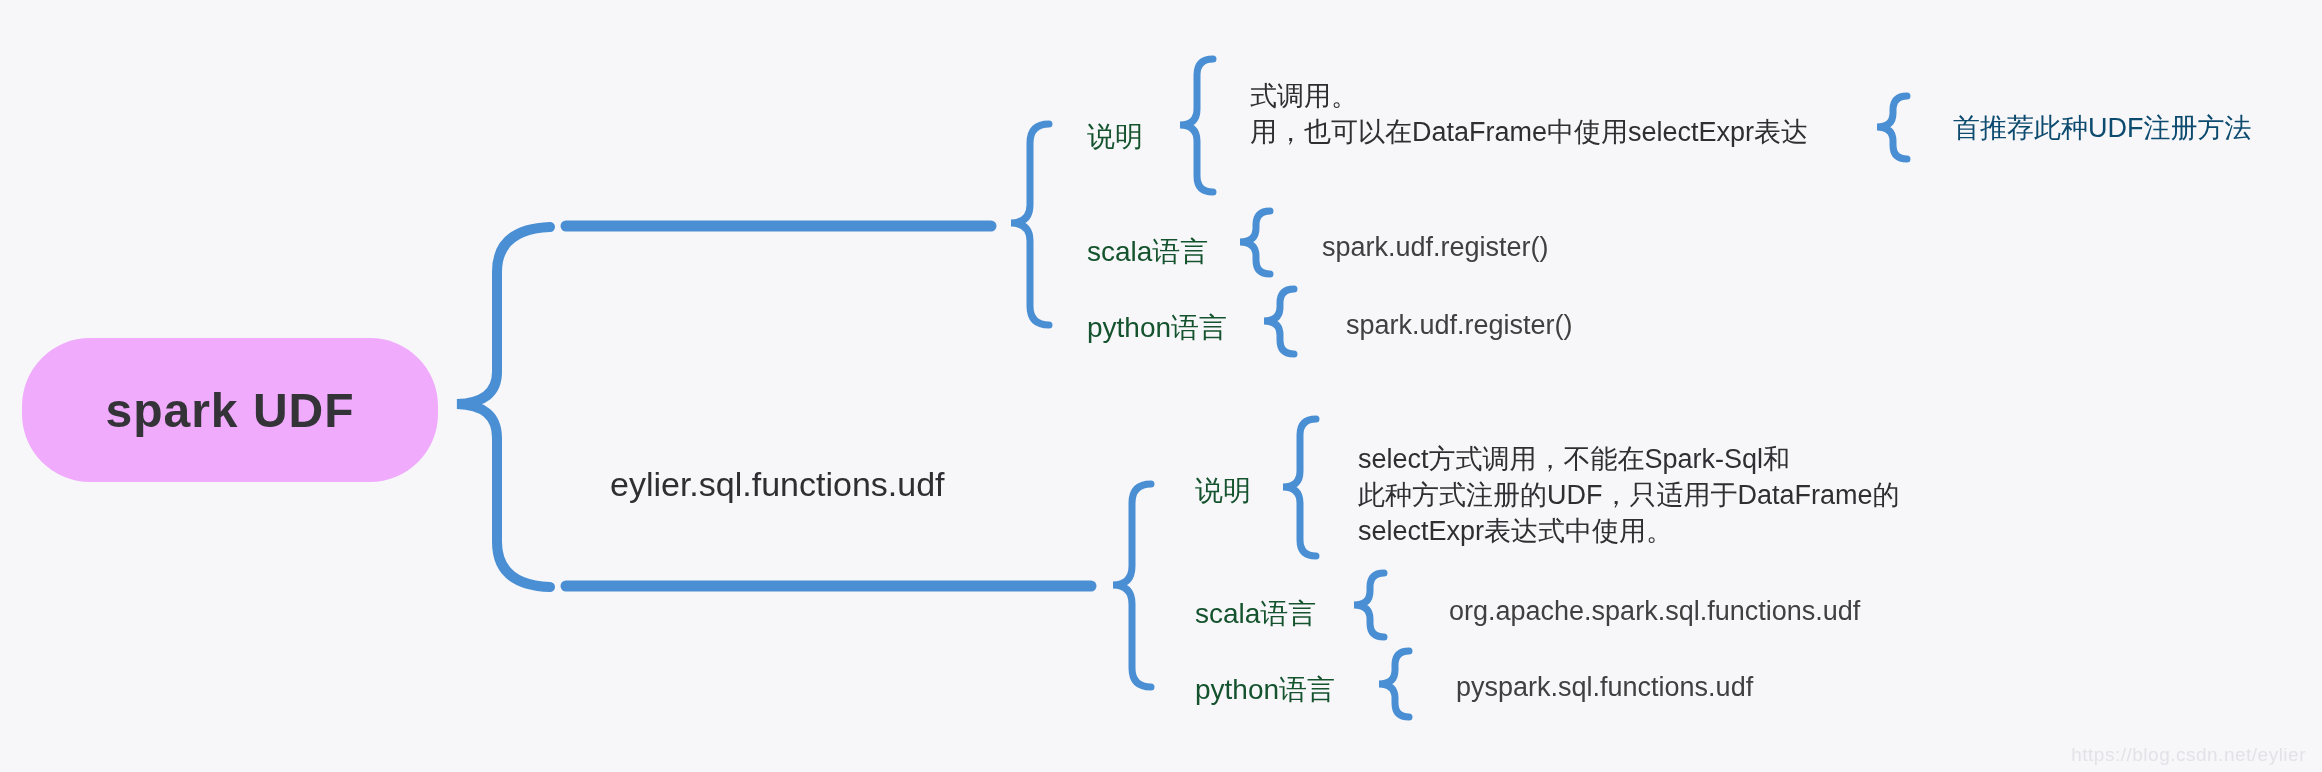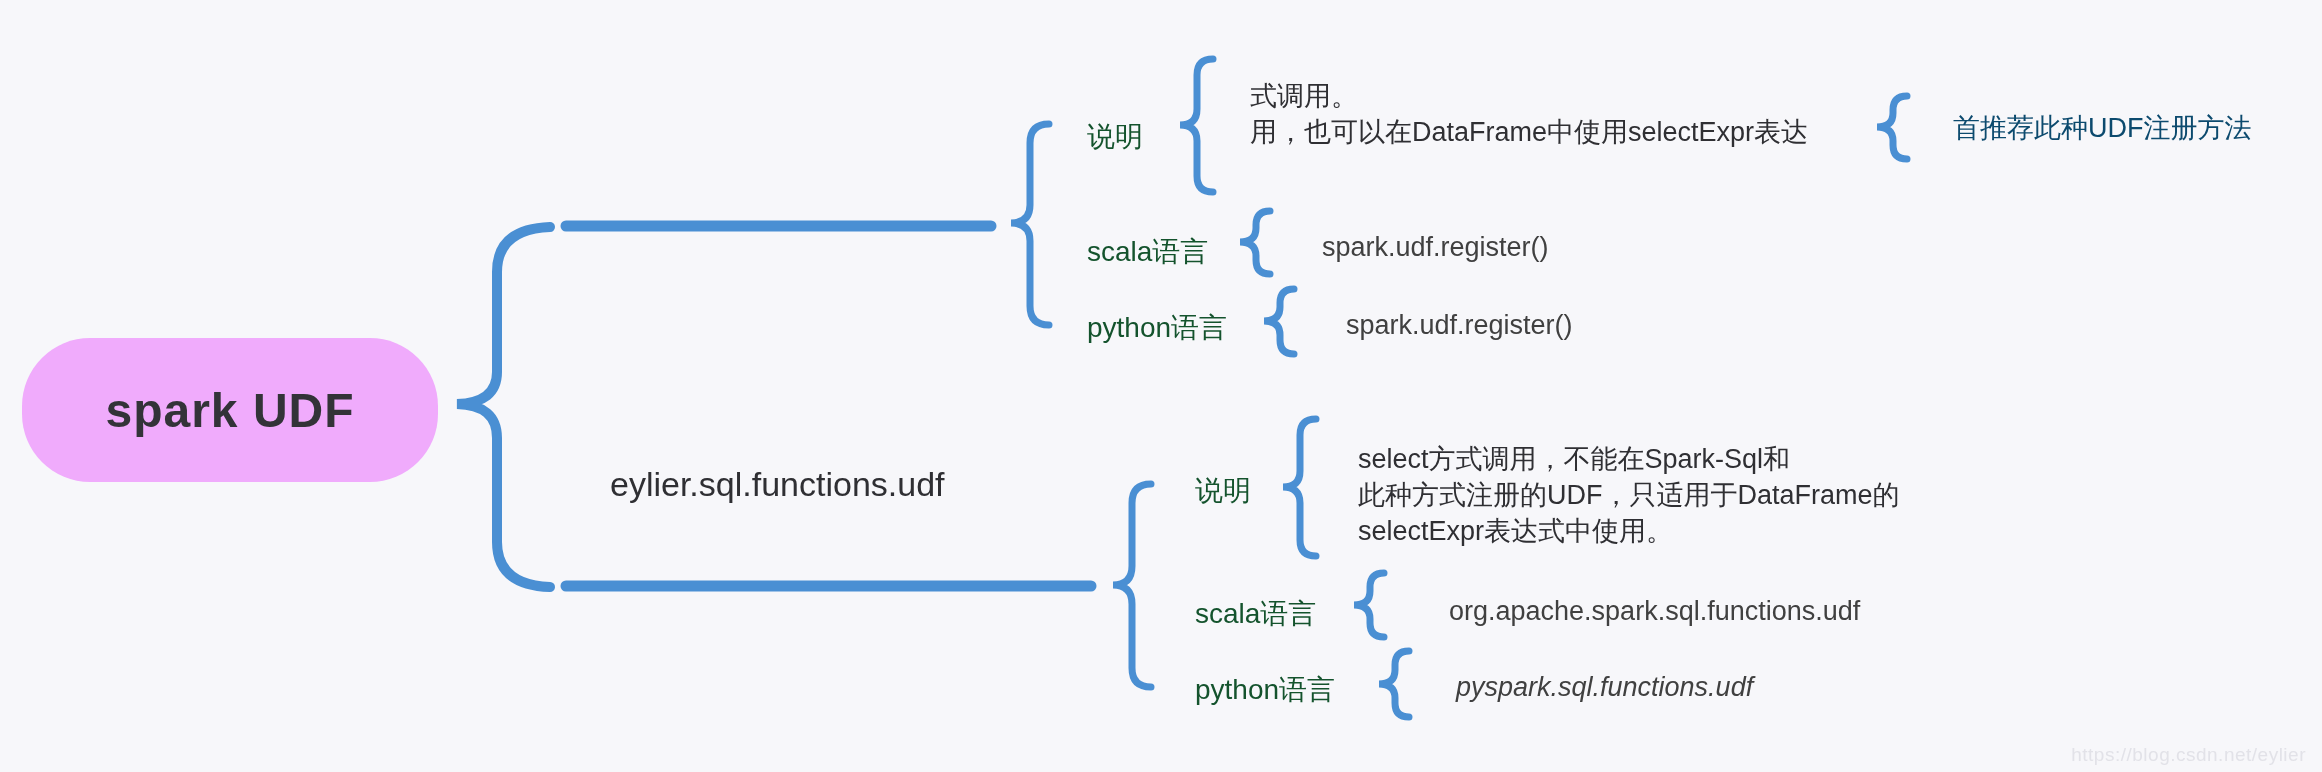--- a/index.html
+++ b/index.html
@@ -101,17 +101,17 @@
   <div class="desc" style="left:1358px; top:441px;">
     <div>select方式调用，不能在Spark-Sql和</div>
     <div>此种方式注册的UDF，只适用于DataFrame的</div>
     <div>selectExpr表达式中使用。</div>
   </div>
 
   <div class="node-label" style="left:1195px; top:595px;">scala语言</div>
   <div class="node-value" style="left:1430px; top:596px;margin-left:19px;">org.apache.spark.sql.functions.udf</div>
 
   <div class="node-label" style="left:1195px; top:671px;">python语言</div>
-  <div class="node-value" style="left:1456px; top:672px;font-style:italic;">pyspark.sql.functions.udf</div>
+  <div class="node-value" style="left:1456px; top:672px;">pyspark.sql.functions.udf</div>
 
   <div class="watermark">https://blog.csdn.net/eylier</div>
 
 </div>
 
 </body></html>

